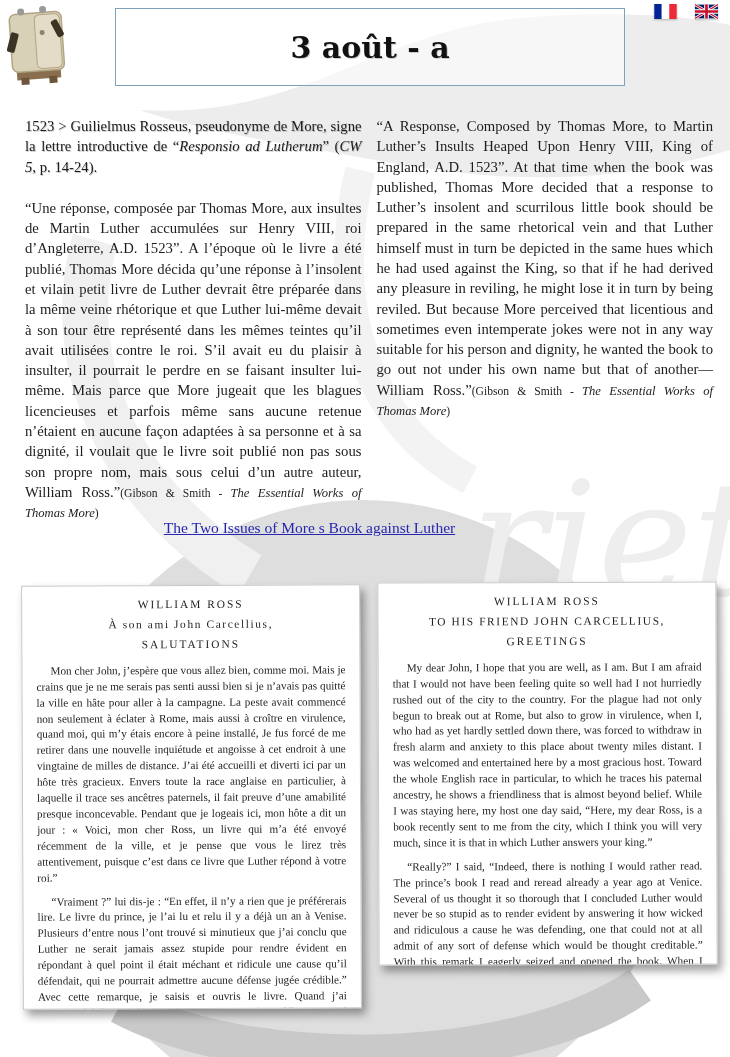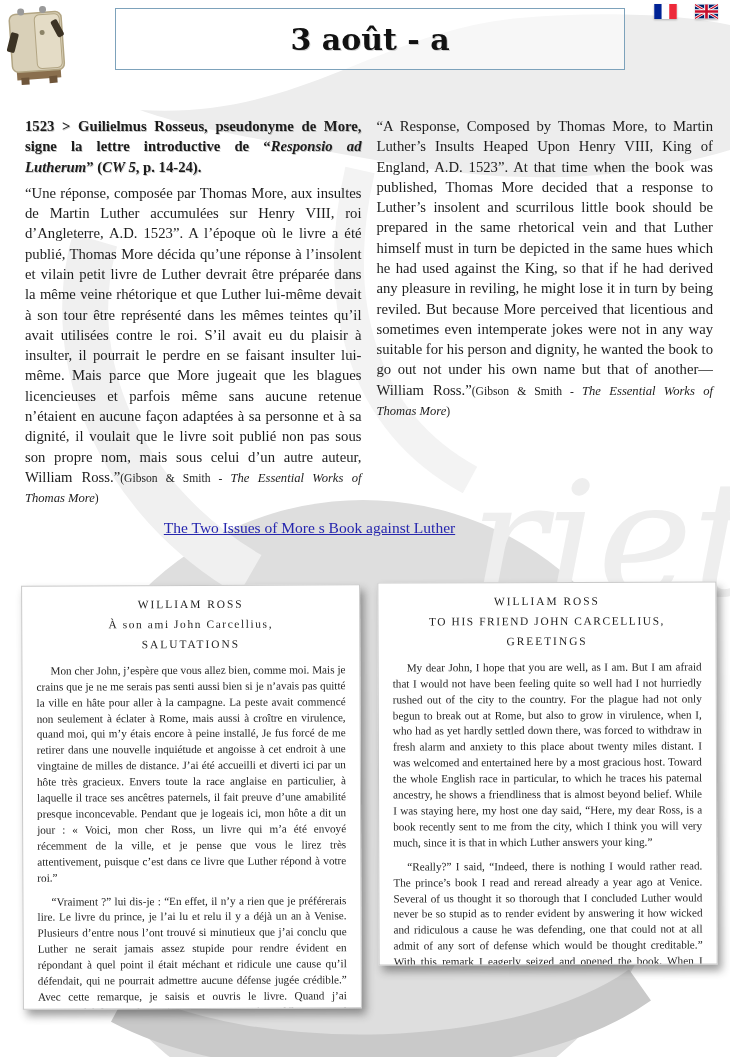--- a/index.html
+++ b/index.html
@@ -12,39 +12,39 @@
     overflow: hidden;
     font-family: "Liberation Serif", serif;
     color: #1c1c1c;
   }
   
   .watermark { position: absolute; left: 0; top: 0; width: 730px; height: 1057px; z-index: 0; }
   
   .header { position: absolute; left: 0; top: 0; width: 730px; height: 95px; z-index: 3; }
   .satchel { position: absolute; left: 5px; top: 3px; width: 62px; height: 84px; }
   .title-box {
-    position: absolute; left: 115px; top: 8px; width: 510px; height: 62px;
+    position: absolute; left: 115px; top: 8px; width: 510px; height: 78px;
     border: 1px solid #7da2bb; background: rgba(255,255,255,0.55);
     display: flex; align-items: center; justify-content: center;
   }
   .title-box h1 {
     font-family: "DejaVu Serif", "Liberation Serif", serif;
     font-size: 30px; font-weight: 700; color: #111;
     text-shadow: 1px 1px 0 rgba(0,0,0,0.18);
   }
   .flags { position: absolute; right: 12px; top: 4px; display: flex; gap: 18px; align-items: center; }
   .flag { display: inline-block; width: 23px; height: 15px; box-shadow: 0 1px 2px rgba(0,0,0,0.25); cursor: pointer; }
   
   .columns {
     position: absolute; left: 25px; top: 116px; width: 688px; z-index: 2;
     display: flex; gap: 15px;
   }
   .col { width: 50%; text-align: justify; font-size: 14.7px; line-height: 1.38; }
   .col .intro {
-    font-weight: 700; margin-bottom: 6px;
+    font-weight: 400; margin-bottom: 21px;
     text-shadow: 0.8px 0.8px 0 rgba(0,0,0,0.22);
   }
   .col .intro i { font-style: italic; }
   .col .cite { font-size: 11.6px; }
   .col .cite i { font-style: italic; font-size: 12.6px; }
   
   .link-row { position: absolute; left: 0; top: 519px; width: 619px; text-align: center; z-index: 2; }
   .link-row a {
     color: #2626ae; text-decoration: underline;
     font-size: 15.5px; font-family: "Liberation Serif", serif;

